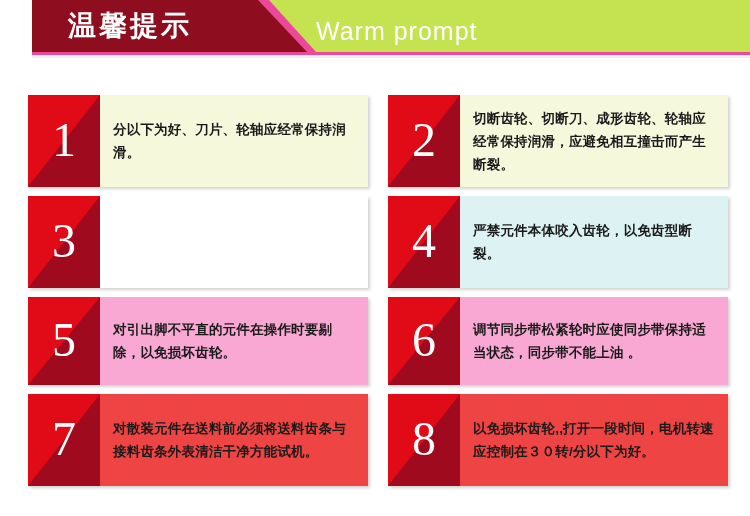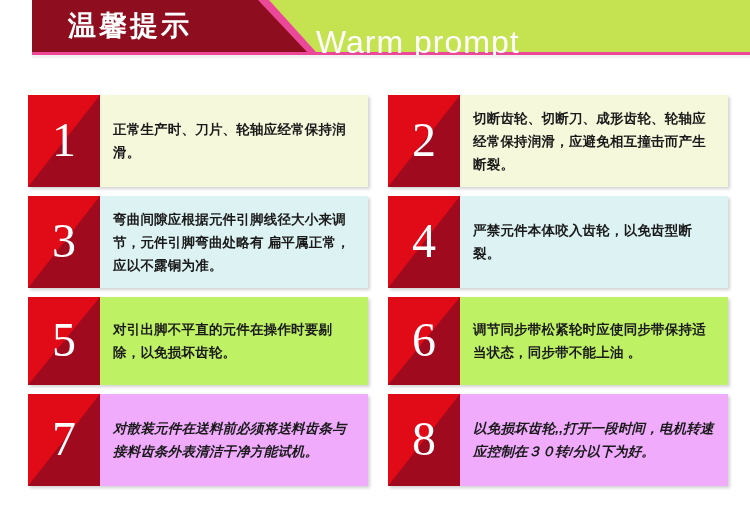--- a/index.html
+++ b/index.html
@@ -50,22 +50,22 @@
     font-size: 28px;
     font-weight: bold;
     letter-spacing: 3px;
     color: #ffffff;
     line-height: 36px;
     white-space: nowrap;
   }
   .header-en {
     position: absolute;
     left: 284px;
-    top: 26px;
-    font-size: 32px;
+    top: 15px;
+    font-size: 25px;
     color: #ffffff;
     line-height: 32px;
     letter-spacing: 1px;
     white-space: nowrap;
   }
   .header-rule {
     position: absolute;
     left: 0;
     top: 55px;
     width: 750px;
@@ -133,22 +133,22 @@
     line-height: 23px;
     color: #1a1a1a;
     letter-spacing: 0.2px;
     display: flex;
     align-items: center;
   }
 
   
   .tint-1 .textpanel { background: #f6f8dc; }
   .tint-2 .textpanel { background: #ddf2f2; }
-  .tint-3 .textpanel { background: #bef264; }
-  .tint-4 .textpanel { background: #f0abfc; font-style: italic; }
+  .tint-3 .textpanel { background: #f9a8d4; }
+  .tint-4 .textpanel { background: #ef4444; }
 
   
   .h-92  .cell { height: 92px; }
   .h-88  .cell { height: 88px; }
 </style>
 </head>
 <body>
 
 <div class="header">
   <div class="header-green"></div>
@@ -158,36 +158,35 @@
   <div class="header-rule"></div>
 </div>
 
 <div class="grid">
 
   <div class="row tint-1 h-92">
     <div class="cell left">
       <div class="numbox">
         <div class="numtext">1</div>
       </div>
-      <div class="textpanel">正常生产时、刀片、轮轴应经常保持润滑。</div>
+      <div class="textpanel">分以下为好、刀片、轮轴应经常保持润滑。</div>
     </div>
     <div class="cell right">
       <div class="numbox">
         <div class="numtext">2</div>
       </div>
       <div class="textpanel">切断齿轮、切断刀、成形齿轮、轮轴应经常保持润滑，应避免相互撞击而产生断裂。</div>
     </div>
   </div>
 
   <div class="row tint-2 h-92">
     <div class="cell left">
       <div class="numbox">
         <div class="numtext">3</div>
       </div>
-      <div class="textpanel">弯曲间隙应根据元件引脚线径大小来调节，元件引脚弯曲处略有 扁平属正常，应以不露铜为准。</div>
     </div>
     <div class="cell right">
       <div class="numbox">
         <div class="numtext">4</div>
       </div>
       <div class="textpanel">严禁元件本体咬入齿轮，以免齿型断裂。</div>
     </div>
   </div>
 
   <div class="row tint-3 h-88">

